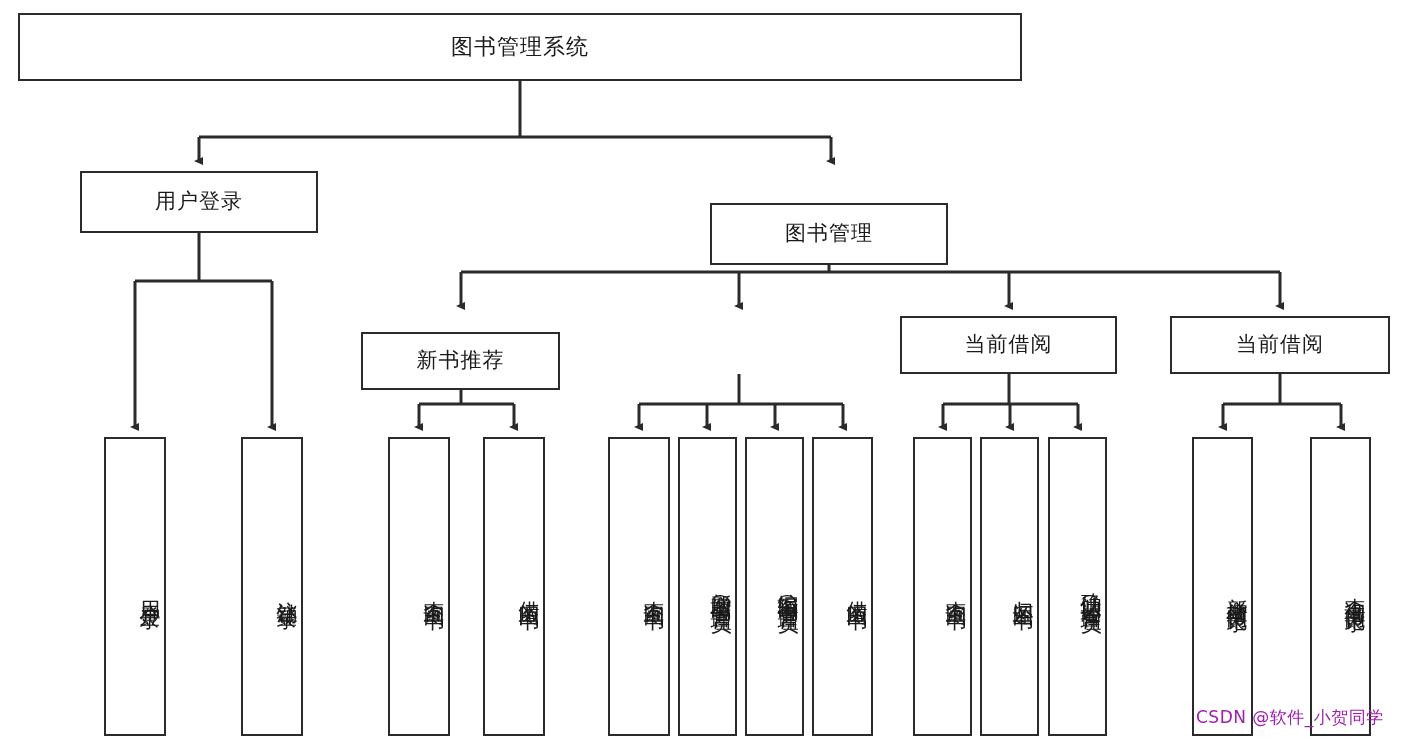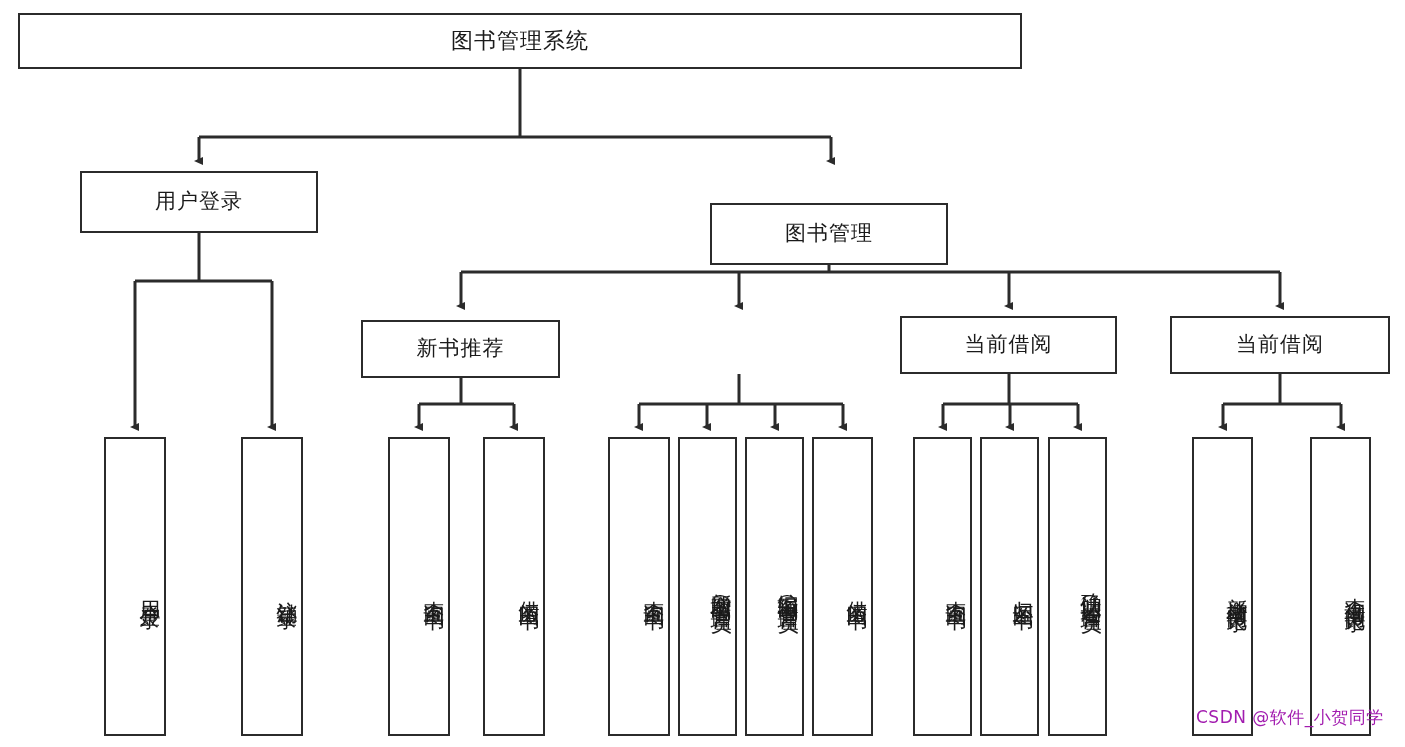--- a/index.html
+++ b/index.html
@@ -116,32 +116,32 @@
       <path d="M1010,404 L1010,427" marker-end="url(#arrow)"></path>
       <path d="M1078,404 L1078,427" marker-end="url(#arrow)"></path>
 
       <path d="M1280,374 L1280,404"></path>
       <path d="M1223,404 L1341,404"></path>
       <path d="M1223,404 L1223,427" marker-end="url(#arrow)"></path>
       <path d="M1341,404 L1341,427" marker-end="url(#arrow)"></path>
     </g>
   </svg>
 
-  <div class="node root horiz" style="left:18px; top:13px; width:1004px; height:56px;text-align:right;">
+  <div class="node root horiz" style="left:18px; top:13px; width:1004px; height:68px;text-align:right;">
     <span>图书管理系统</span>
   </div>
 
   <div class="node horiz" style="left:80px; top:171px; width:238px; height:62px;">
     <span>用户登录</span>
   </div>
   <div class="node horiz" style="left:710px; top:171px; width:238px; height:62px;margin-top:32px;">
     <span>图书管理</span>
   </div>
 
-  <div class="node horiz" style="left:361px; top:320px; width:199px; height:58px;">
+  <div class="node horiz" style="left:361px; top:332px; width:199px; height:58px;">
     <span>新书推荐</span>
   </div>
   <div class="node horiz" style="left:900px; top:316px; width:217px; height:58px;">
     <span>当前借阅</span>
   </div>
   <div class="node horiz" style="left:1170px; top:316px; width:220px; height:58px;">
     <span>当前借阅</span>
   </div>
 
   <div class="node vert" style="left:104px; top:437px; width:62px; height:299px;">

